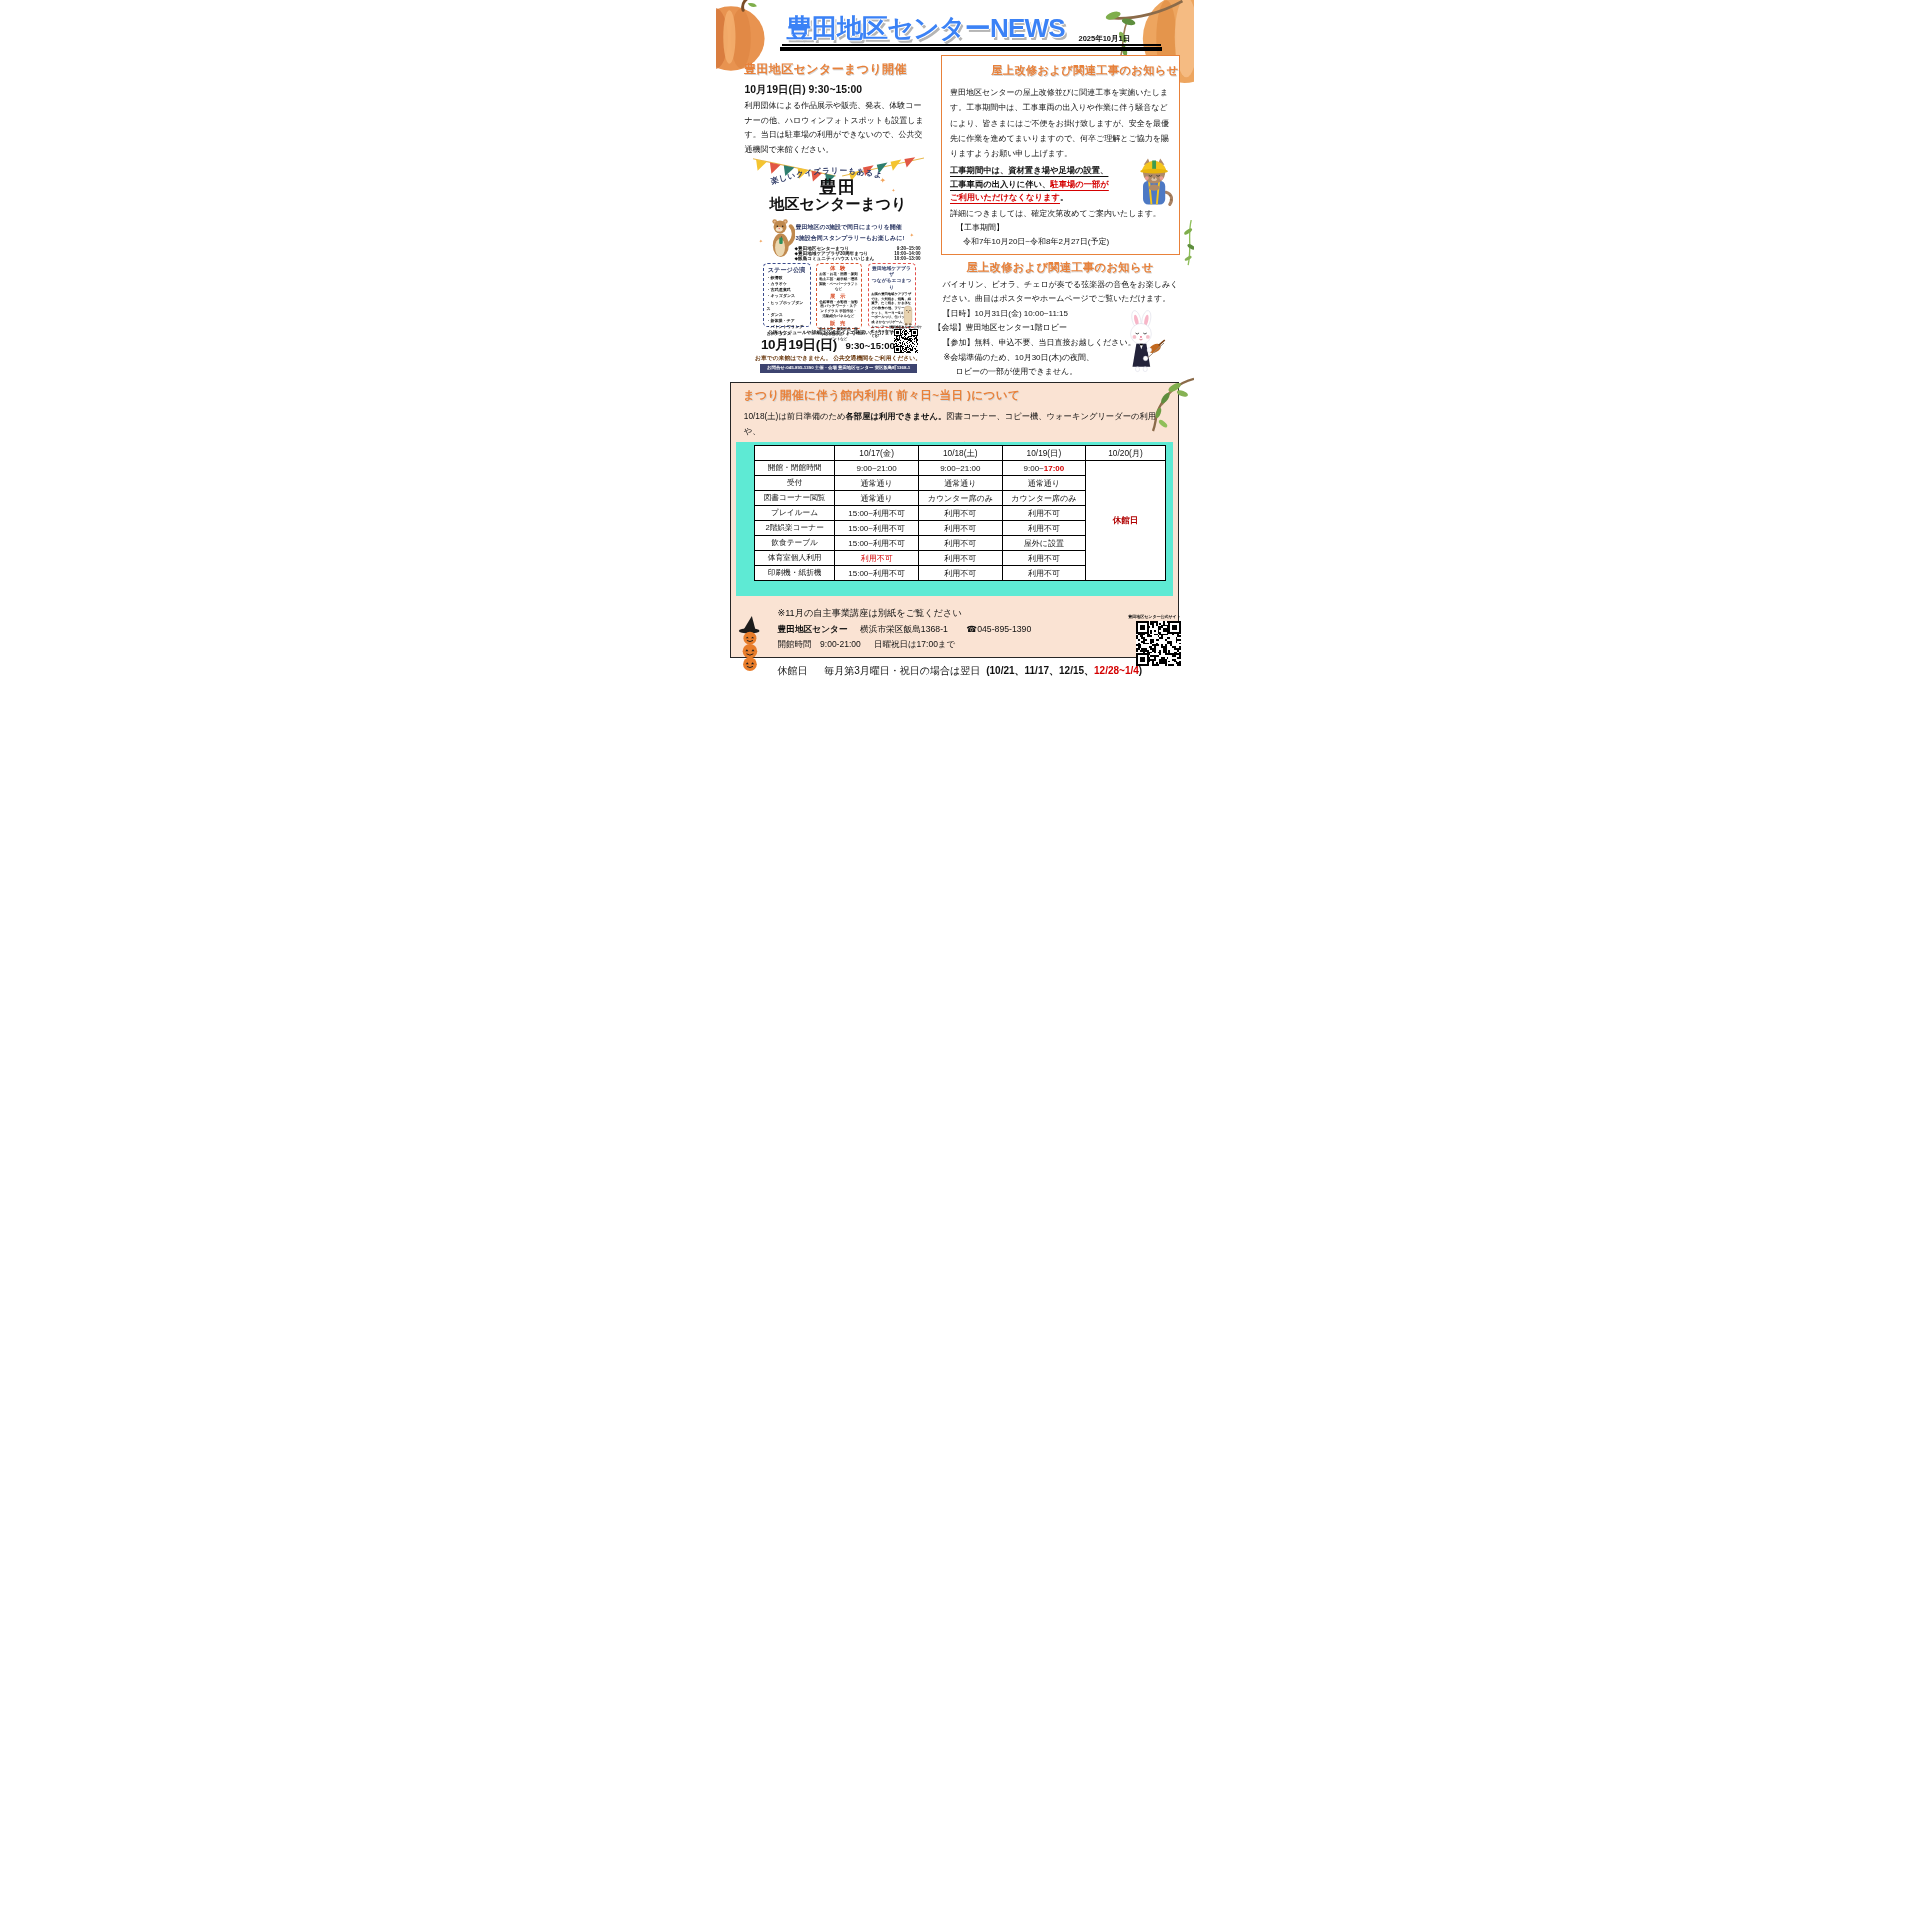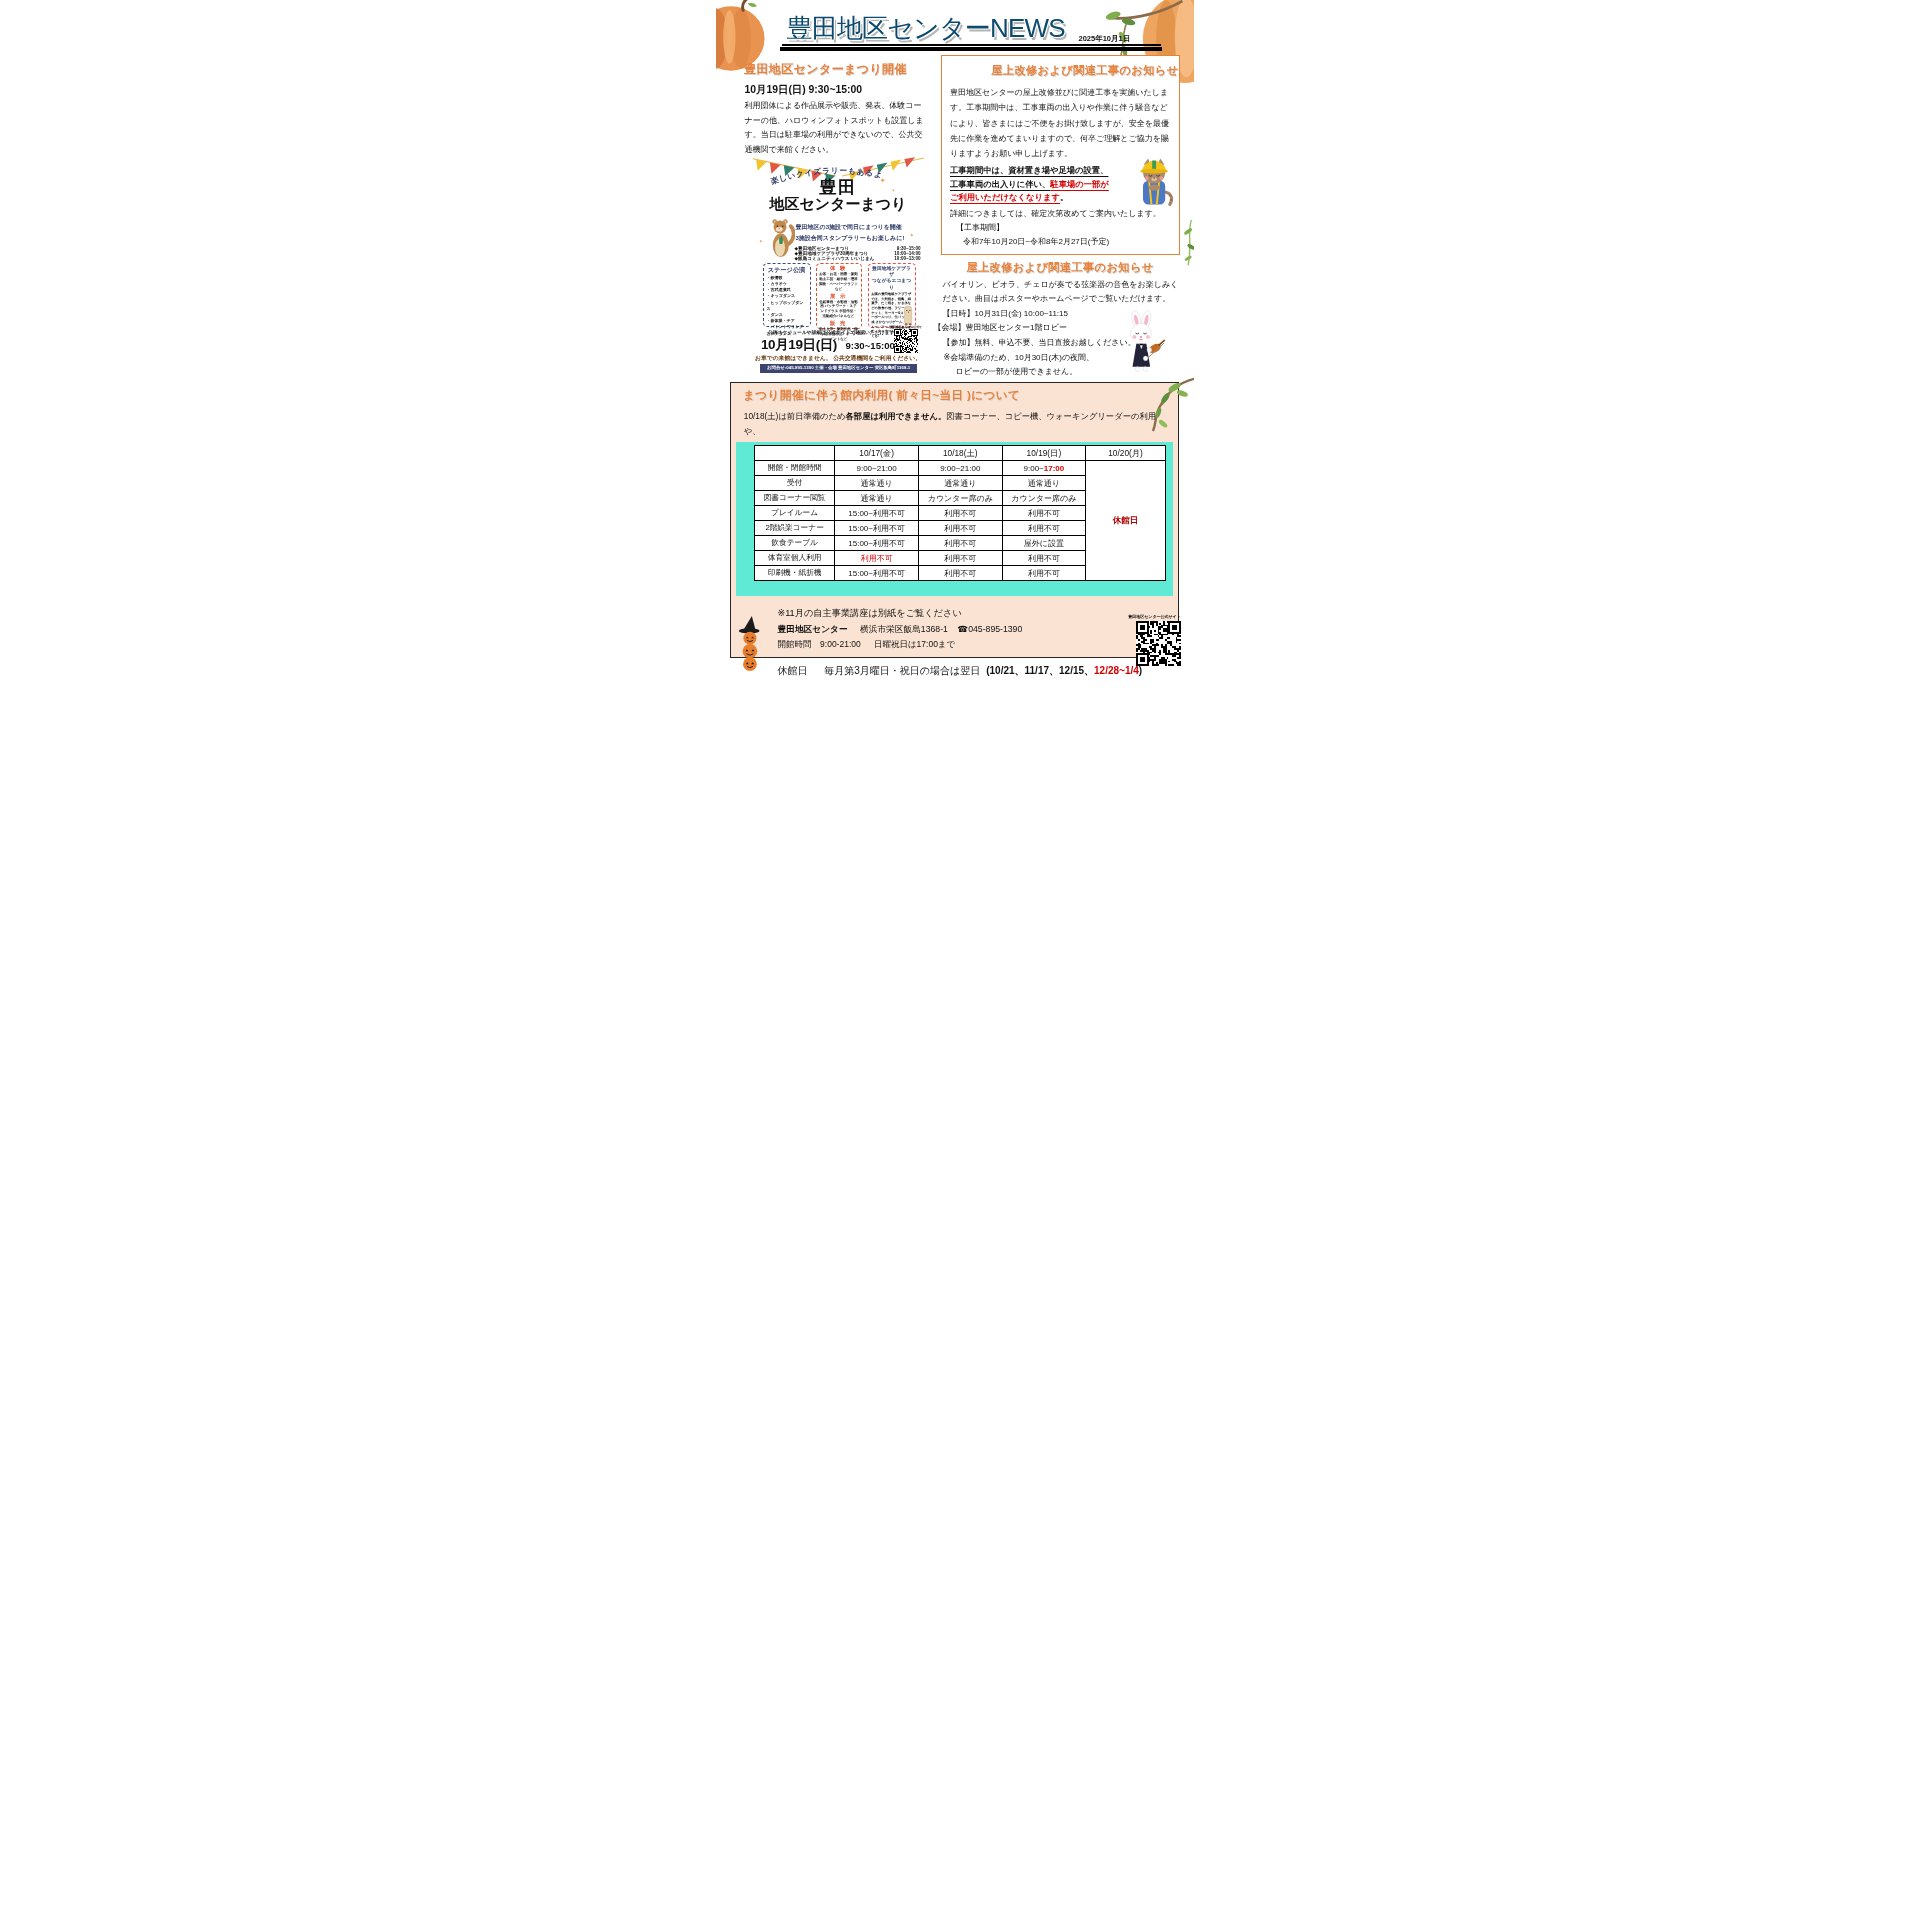--- a/index.html
+++ b/index.html
@@ -4,21 +4,21 @@
 <style>
   * { margin:0; padding:0; box-sizing:border-box; }
   html,body { background:#ffffff; }
   body { font-family:"Liberation Sans","DejaVu Sans",sans-serif; color:#111; }
   #page { position:relative; width:478px; height:676px; background:#fff; overflow:hidden; margin:0 auto; }
   .abs { position:absolute; }
   .h-or { color:#E8813A; font-weight:900; text-shadow:0.8px 1.2px 0 #d6d6d6; letter-spacing:0.4px; }
   .ul { text-decoration:underline; text-underline-offset:2.7px; text-decoration-thickness:1px; }
   .red { color:#D40000; }
   .bold { font-weight:800; }
-  .ttl { font-weight:400; color:#0c4a6e;
+  .ttl { font-weight:700; color:#3b82f6;
          text-shadow:1.2px 0 0 #fff,-1.2px 0 0 #fff,0 1.2px 0 #fff,0 -1.2px 0 #fff,2.3px 2.7px 0 #b5b5b5; }
   .bar { background:#000; }
   
   #poster { background:#fff; }
   .p-box { border-radius:4.6px; position:absolute; }
   .p-box h4 { text-align:center; font-weight:900; }
   .p-list { list-style:none; font-size:4px; line-height:1.55; font-weight:600; }
   .p-list li:before { content:"・"; }
   .sked { display:flex; justify-content:space-between; font-weight:800; font-size:4.6px; }
   
@@ -594,21 +594,21 @@
       <polygon points="39,87 43,92 35,92" fill="#1c1c1c"></polygon>
     <path d="M22 99 q9 7 18 0" stroke="#1c1c1c" stroke-width="2.5" fill="none"></path>
     <polygon points="24,121 28,126 20,126" fill="#1c1c1c"></polygon>
       <polygon points="38,121 42,126 34,126" fill="#1c1c1c"></polygon>
     <path d="M23 132 q8 6 16 0" stroke="#1c1c1c" stroke-width="2.5" fill="none"></path>
   </svg>
 
   <div class="abs" style="left:62px;top:607px;font-size:9.2px;font-weight:400">※11月の自主事業講座は別紙をご覧ください</div>
   <div class="abs" style="left:62px;top:624px;font-size:8.7px">
     <span class="bold" style="margin-right:10px">豊田地区センター</span>
-    <span style="margin-right:7px;font-weight:500">横浜市栄区飯島1368-1</span>
+    <span style="margin-right:16px;font-weight:500">横浜市栄区飯島1368-1</span>
     <span style="font-weight:500">☎045-895-1390</span>
   </div>
   <div class="abs" style="left:62px;top:639px;font-size:8.5px;font-weight:500">
     <span style="margin-right:6.2px">開館時間</span>
     <span style="margin-right:10.8px">9:00-21:00</span>
     <span>日曜祝日は17:00まで</span>
   </div>
   <div class="abs" style="left:62px;top:664px;font-size:10px;font-weight:500">
     <span style="margin-right:14px">休館日</span>
     <span style="margin-right:3.1px">毎月第3月曜日・祝日の場合は翌日</span>

